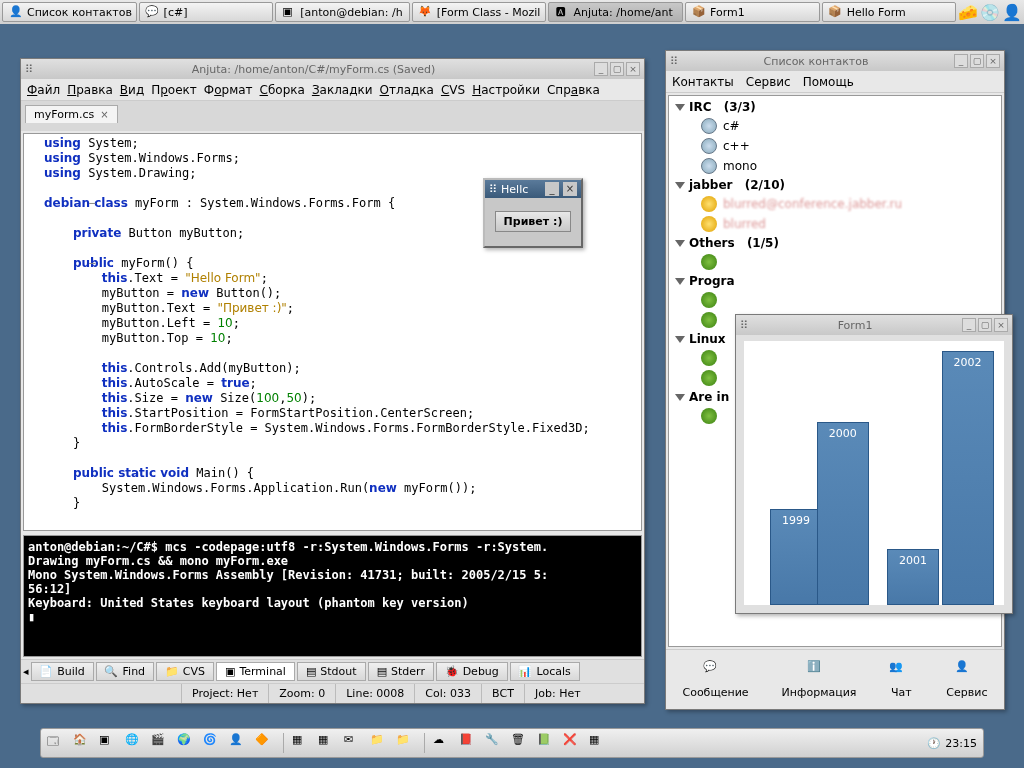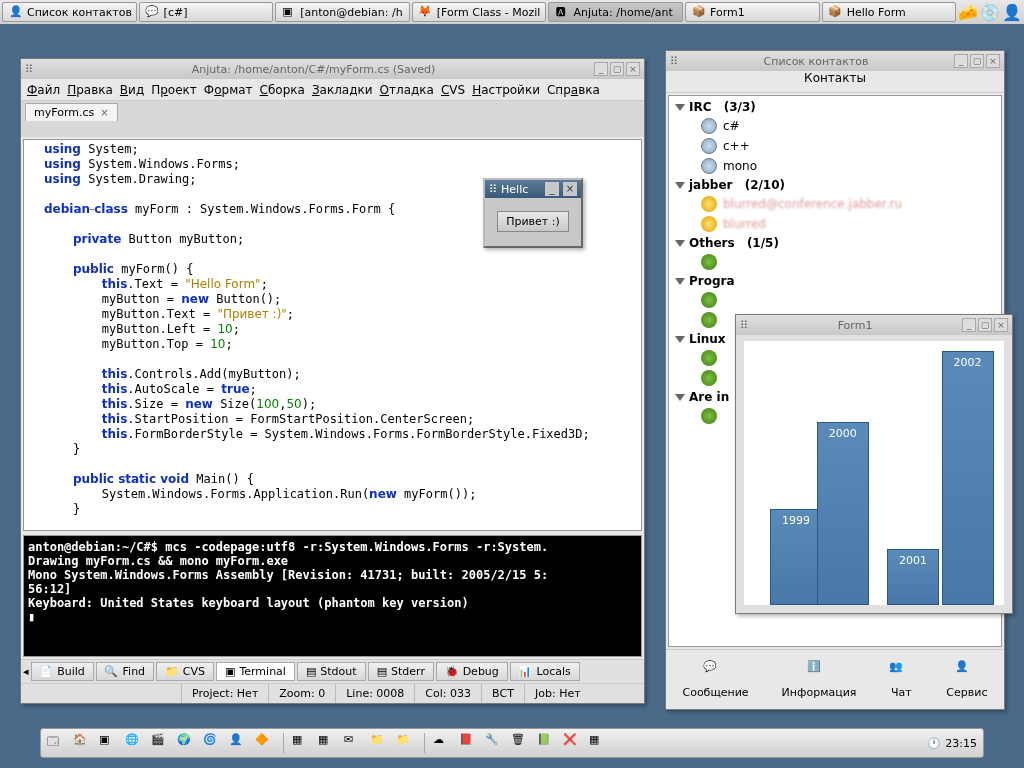--- a/index.html
+++ b/index.html
@@ -17,61 +17,61 @@
 .titlebar { height:20px; background:linear-gradient(#e0e0e0,#c8c8c8); display:flex; align-items:center; padding:0 4px; font-size:11px; color:#666; }
 .titlebar .t-txt { flex:1; text-align:center; }
 .titlebar .t-btns { display:flex; gap:2px; }
 .tb-btn { width:14px; height:14px; background:#ddd; border:1px solid #aaa; font-size:9px; line-height:12px; text-align:center; cursor:default; }
 
 
 #anjuta { left:20px; top:58px; width:625px; height:646px; }
 #anjuta .menubar { height:22px; background:#e8e8e8; display:flex; align-items:center; padding:0 6px; gap:7px; border-bottom:1px solid #ccc; }
 #anjuta .menubar span { font-size:12px; cursor:default; }
 #anjuta .menubar span u { text-decoration:underline; }
-.tabrow { height:36px; background:#d8d8d8; display:flex; align-items:flex-end; padding:16px 4px; }
+.tabrow { height:30px; background:#d8d8d8; display:flex; align-items:flex-start; padding:4px 4px; }
 .filetab { background:#f4f4f4; border:1px solid #aaa; border-bottom:none; padding:2px 8px; font-size:11px; display:flex; align-items:center; gap:6px; }
 .filetab .x { font-size:10px; color:#666; }
 .editor { flex:1; display:flex; background:#fff; border:1px solid #999; margin:2px; overflow:hidden; position:relative; }
 .gutter { width:58px; background:#eef0f2; border-right:1px solid #ccc; padding:2px 6px 2px 2px; text-align:right; color:#5a7a99; font-family:monospace; font-size:12px; line-height:15px; }
 .fold { position:absolute; left:62px; top:2px; width:12px; color:#888; font-family:monospace; font-size:12px; line-height:15px; text-align:center; }
 .code { flex:1; padding:2px 2px 2px 20px; white-space:pre; font-family:"DejaVu Sans Mono",monospace; font-size:12px; line-height:15px; color:#000; overflow:hidden; }
 .kw { color:#1030c0; font-weight:bold; }
 .str { color:#b08000; }
 .num { color:#008000; }
 .term-wrap { margin:2px; border:1px solid #999; }
 .term { height:120px; background:#000; color:#fff; font-family:monospace; font-size:12px; padding:4px; white-space:pre-wrap; overflow:hidden; line-height:14px;font-weight:bold; }
 .bottomtabs { height:24px; background:#e0e0e0; display:flex; align-items:center; gap:2px; padding:2px; border-top:1px solid #ccc; }
 .btab { background:linear-gradient(#f0f0f0,#d8d8d8); border:1px solid #aaa; padding:2px 8px; font-size:11px; display:flex; align-items:center; gap:4px; }
 .btab.active { background:#fff; }
 .statusbar { height:20px; background:#e0e0e0; border-top:1px solid #ccc; display:flex; align-items:center; font-size:11px; }
 .statusbar .cell { border-left:1px solid #bbb; padding:0 10px; height:100%; display:flex; align-items:center; }
 
 
 #contacts { left:665px; top:50px; width:340px; height:660px; }
-#contacts .menubar { height:22px; display:flex; align-items:center; padding:0 6px; gap:12px; border-bottom:1px solid #ccc; font-size:12px;flex-direction:column; }
+#contacts .menubar { height:22px; display:flex; align-items:center; padding:0 6px; gap:12px; border-bottom:1px solid #ccc; font-size:12px; }
 .tree { flex:1; background:#fff; margin:2px; border:1px solid #999; overflow:hidden; font-size:12px; padding:2px; }
 .tree-group { padding:2px 4px; font-weight:bold; display:flex; align-items:center; gap:4px; }
 .tree-item { padding:2px 4px 2px 30px; display:flex; align-items:center; gap:6px; }
 .tri { display:inline-block; width:0; height:0; border-left:5px solid transparent; border-right:5px solid transparent; border-top:7px solid #666; }
 .cic { width:16px; height:16px; border-radius:50%; }
 .irc-ic { background:radial-gradient(#cde,#8ab); border:1px solid #678; }
 .bulb { background:radial-gradient(#ffe070,#e0a000); }
 .flower { background:radial-gradient(#7fc040,#3a8010); }
 .blur { color:#d99; filter:blur(1px); }
 .ctoolbar { height:60px; border-top:1px solid #ccc; display:flex; justify-content:space-around; align-items:center; }
 .ctoolbar .ci { display:flex; flex-direction:column; align-items:center; gap:2px; font-size:11px; }
 .ctoolbar .ci .ic { width:24px; height:24px; }
 
 
 #hello { left:483px; top:178px; width:100px; height:70px; background:#c8c8c8; border:2px solid #6080a0; }
 #hello .hb { height:18px; background:linear-gradient(#5a7a9a,#3a5a7a); color:#fff; display:flex; align-items:center; padding:0 4px; font-size:11px; gap:4px; }
 #hello .hb .sp { flex:1; }
 #hello .hb .xb { width:14px; height:14px; background:#c8c8c8; color:#333; text-align:center; line-height:14px; font-size:10px; }
 #hello .body { display:flex; align-items:center; justify-content:center; height:46px; }
-#hello button { padding:3px 8px; background:linear-gradient(#e8e8e8,#c8c8c8); border:1px solid #888; font-size:11px; }
+#hello button { padding:3px 8px; background:linear-gradient(#e8e8e8,#c8c8c8); border:1px solid #888; font-size:11px;font-weight:bold; }
 
 
 #form1 { left:735px; top:314px; width:278px; height:300px; background:#e0e0e0; }
 #form1 .chart { position:absolute; left:8px; top:26px; right:8px; bottom:8px; background:#fff; }
 .bar { position:absolute; bottom:0; width:52px; background:linear-gradient(#5a8ab8,#4878a8); border:1px solid #2a5888; color:#fff; font-size:11px; text-align:center; padding-top:4px; }
 
 
 .botbar { position:absolute; left:40px; right:40px; bottom:10px; height:30px; background:linear-gradient(#f0f0f0,#d0d0d0); border:1px solid #999; border-radius:3px; display:flex; align-items:center; padding:0 6px; gap:6px; }
 .botbar .ic { width:20px; height:20px; }
 .botbar .sep { width:1px; height:20px; background:#aaa; margin:0 2px; }

